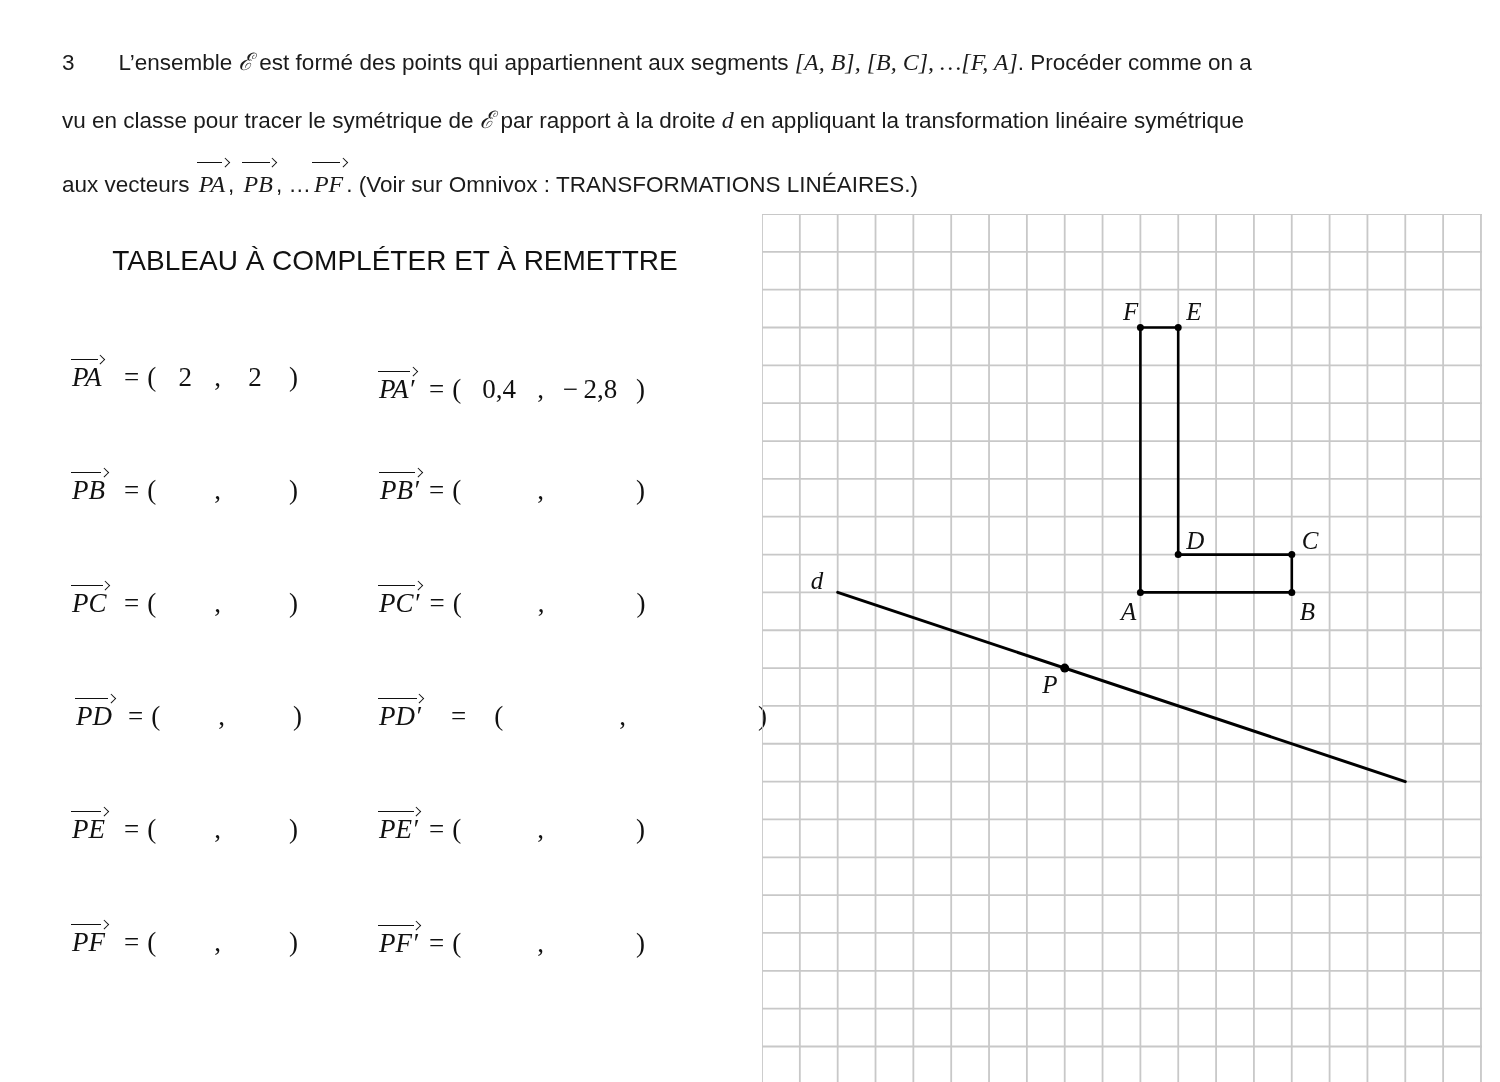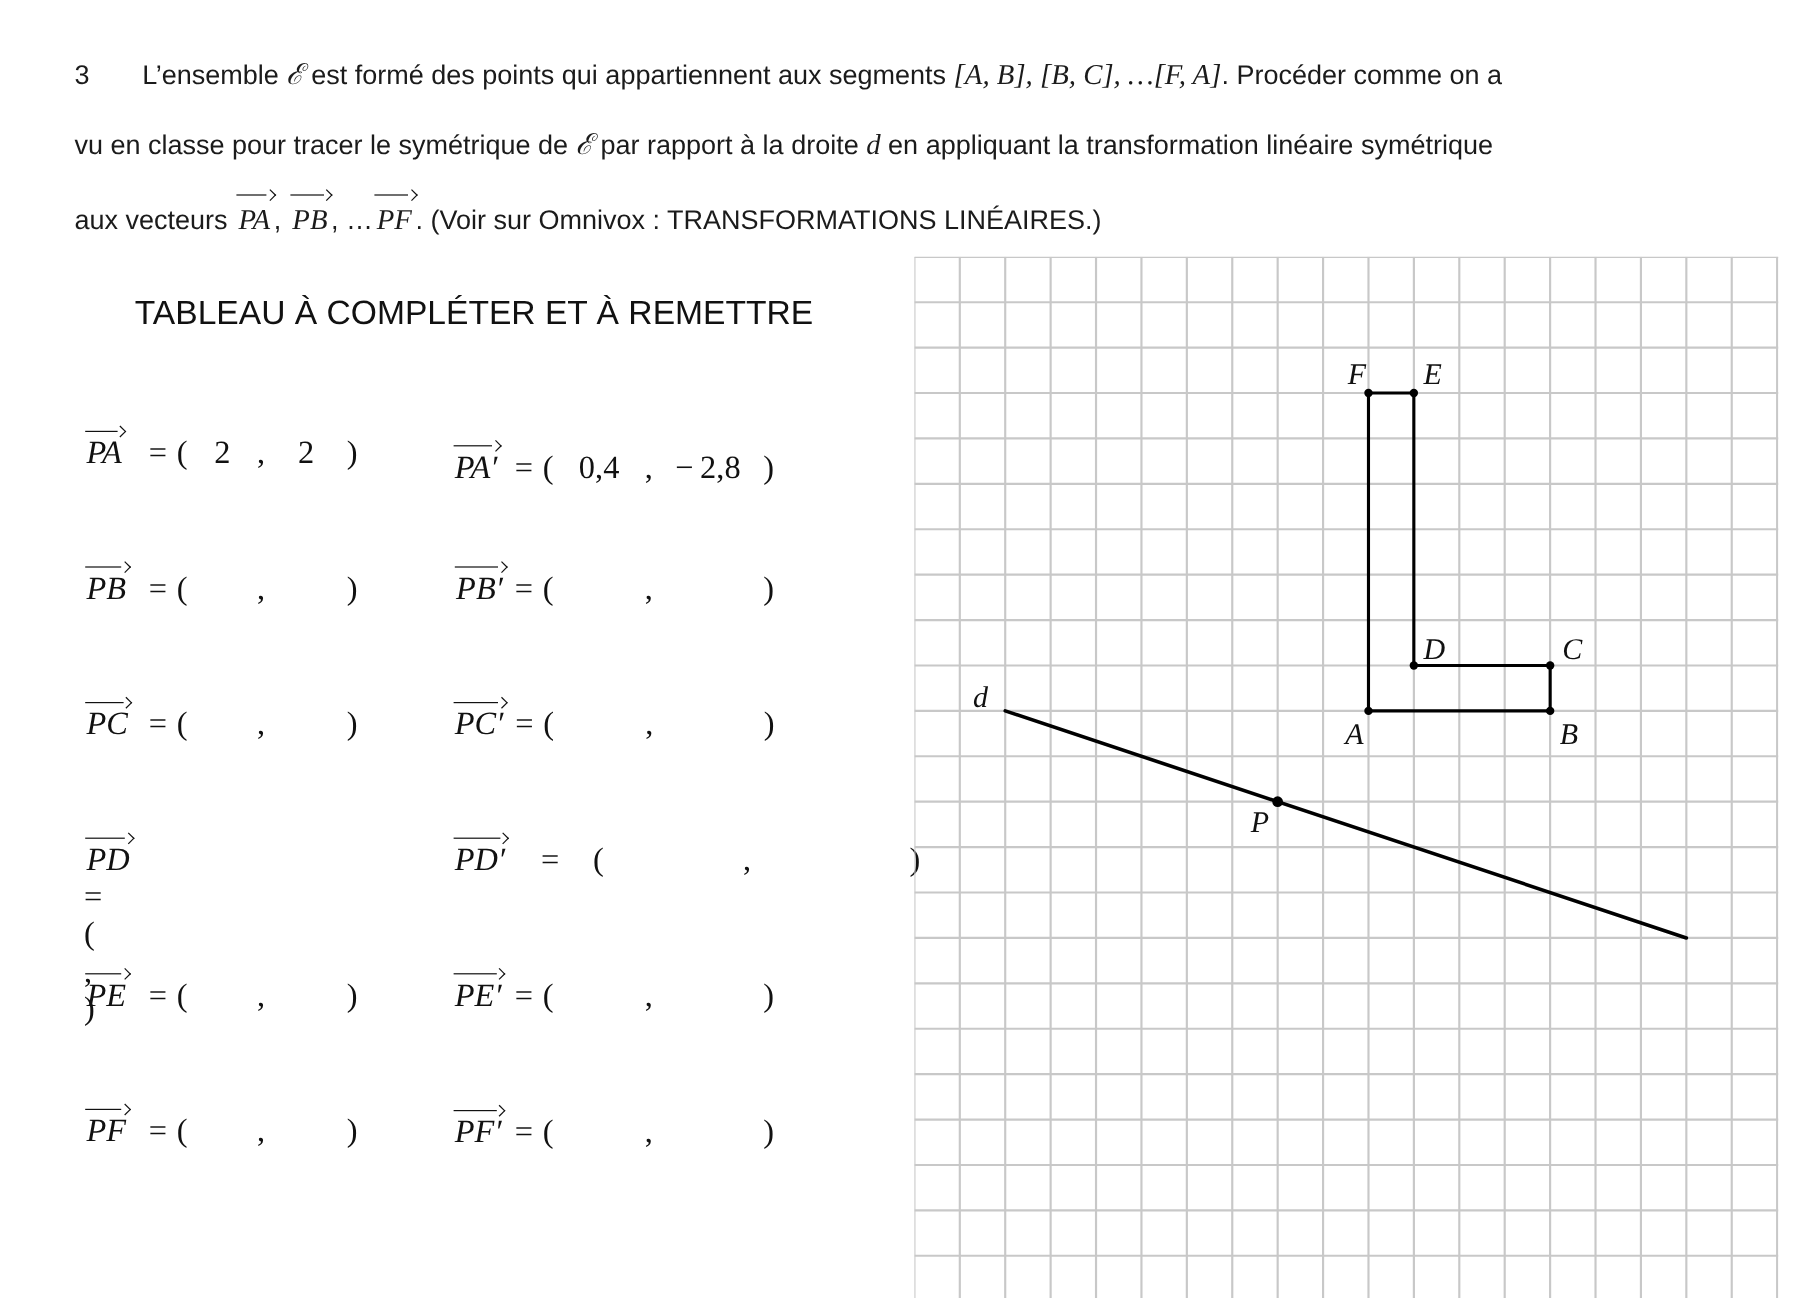--- a/index.html
+++ b/index.html
@@ -101,21 +101,21 @@
     </div>
     <div class="vrow" style="left: 377px; top: 582px;">
       <span class="name name2"><span class="vec">PC′</span></span>
       <span class="eq">=</span>
       <span class="paren">(</span>
       <span class="val" style="width: 76px;"></span>
       <span class="comma">,</span>
       <span class="val" style="width: 92px;"></span>
       <span class="paren">)</span>
     </div>
-    <div class="vrow" style="left: 62px; top: 695px; flex-direction: column;">
+    <div class="vrow" style="left: 74px; top: 695px;">
       <span class="name name"><span class="vec">PD</span></span>
       <span class="eq">=</span>
       <span class="paren">(</span>
       <span class="val" style="width: 58px;"></span>
       <span class="comma">,</span>
       <span class="val" style="width: 68px;"></span>
       <span class="paren">)</span>
     </div>
     <div class="vrow" style="left: 377px; top: 695px; gap: 20px;">
       <span class="name name2"><span class="vec">PD′</span></span>

